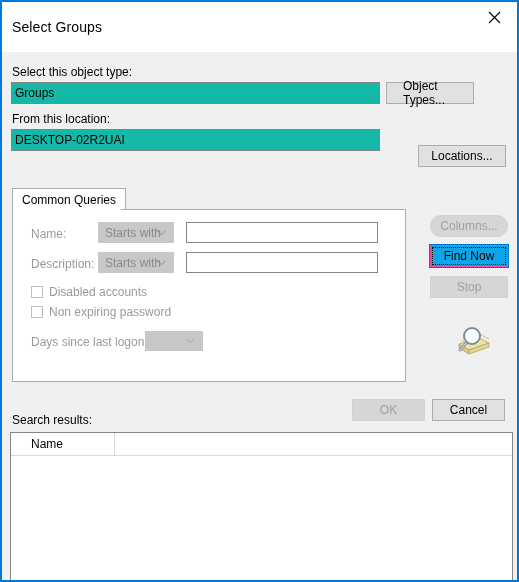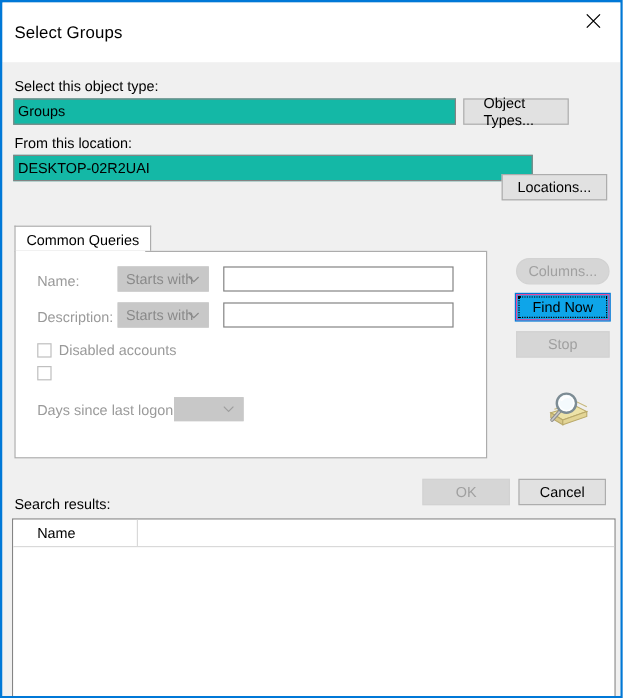--- a/index.html
+++ b/index.html
@@ -272,21 +272,21 @@
 
   <div class="body-area">
 
     <div class="label" style="left:10px; top:13px;">Select this object type:</div>
     <div class="textbox readonly" style="left:9px; top:30px; width:369px; height:22px;">Groups</div>
     <div class="btn" style="left:384px; top:30px; width:88px; height:22px;padding-left:16px;">
       <span>Object Types...</span>
     </div>
 
     <div class="label" style="left:10px; top:60px;">From this location:</div>
-    <div class="textbox readonly" style="left:9px; top:77px; width:433px; height:22px;">DESKTOP-02R2UAI</div>
+    <div class="textbox readonly" style="left:9px; top:77px; width:369px; height:22px;">DESKTOP-02R2UAI</div>
     <div class="btn" style="left:384px; top:93px; width:88px; height:22px;margin-left:32px;">
       <span>Locations...</span>
     </div>
 
     <div class="tabstrip">
       <div class="tab">
         <span>Common Queries</span>
       </div>
     </div>
     <div class="tabpanel"></div>
@@ -309,20 +309,21 @@
       </svg>
     </div>
     <div class="textbox white" style="left:184px; top:200px; width:192px; height:21px;" placeholder=""></div>
 
     <div class="checkbox-row" style="left:29px; top:233px;">
       <span class="checkbox-box"></span>
       <span class="checkbox-label">Disabled accounts</span>
     </div>
     <div class="checkbox-row" style="left:29px; top:253px;">
       <span class="checkbox-box"></span>
+      <span class="checkbox-label">Non expiring password</span>
     </div>
 
     <div class="dim-label" style="left:29px; top:283px;">Days since last logon:</div>
     <div class="combo" style="left:143px; top:279px; width:58px; height:20px;">
       <span></span>
       <svg class="chev" width="9" height="6" viewBox="0 0 9 6">
         <path d="M0.5 0.8 L4.5 4.8 L8.5 0.8" stroke="#9E9E9E" stroke-width="1" fill="none"></path>
       </svg>
     </div>
 

